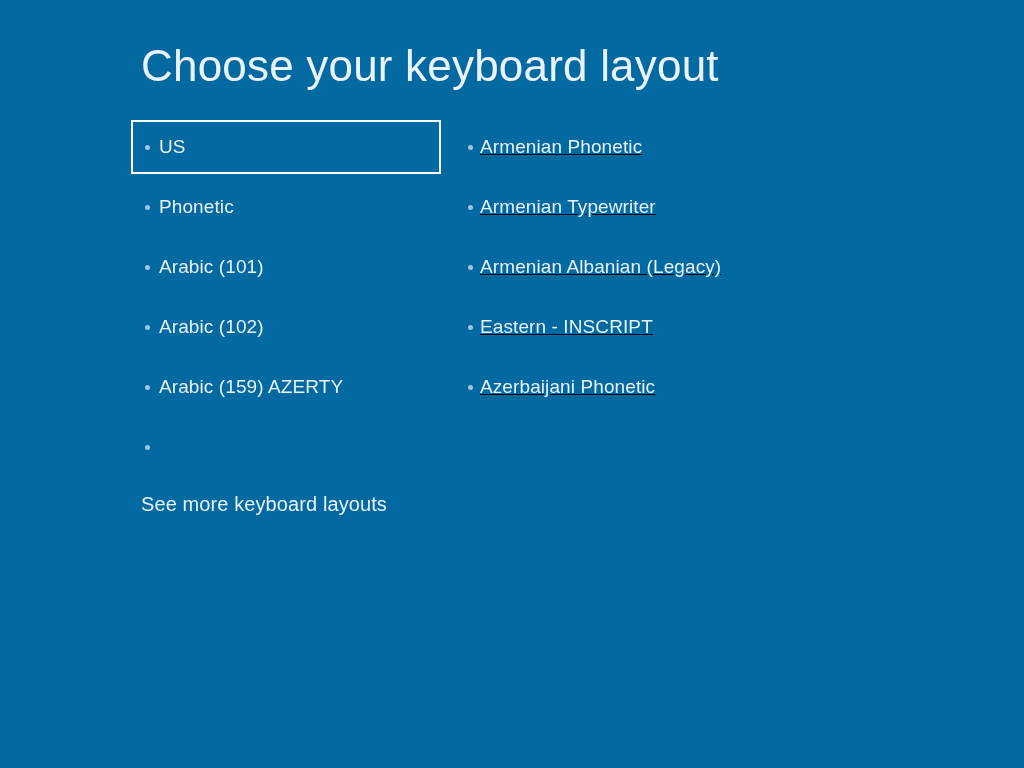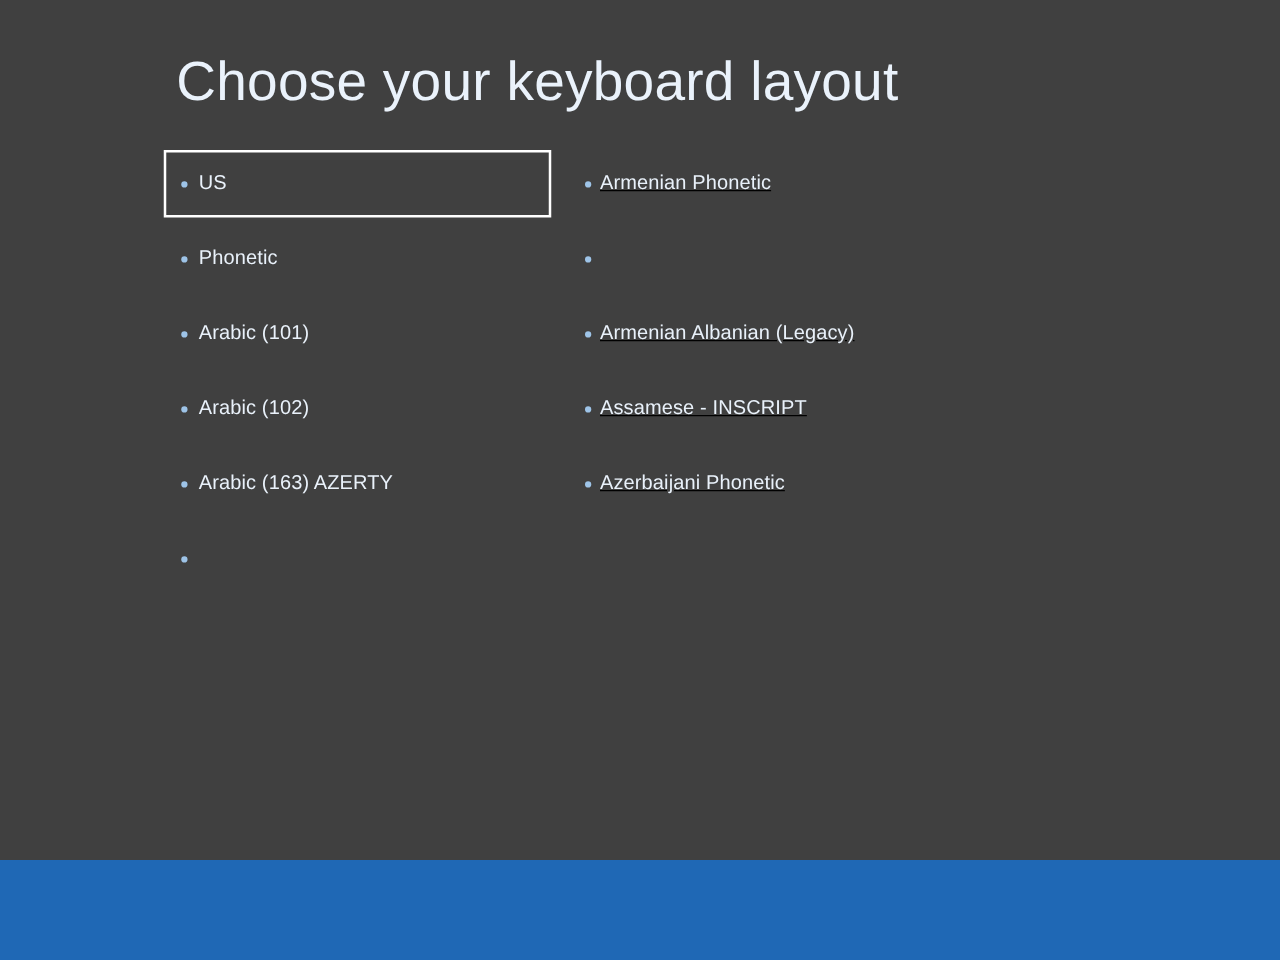--- a/index.html
+++ b/index.html
@@ -12,22 +12,22 @@
     height: 768px;
     overflow: hidden;
     background: #1f68b5;
     font-family: "Liberation Sans", sans-serif;
     -webkit-font-smoothing: antialiased;
   }
 
   .screen {
     position: relative;
     width: 1024px;
-    height: 688px;
-    background: #404040;
+    height: 768px;
+    background: #0369a1;
   }
 
   
   .page-title {
     position: absolute;
     left: 141px;
     top: 38px;
     font-size: 44px;
     font-weight: 300;
     letter-spacing: 0.2px;
@@ -74,21 +74,21 @@
     top: 50%;
     width: 5px;
     height: 5px;
     margin-top: -2px;
     border-radius: 50%;
     background: #9ec4e8;
   }
   .column-right .bullet { left: 14px; }
 
   .item-label {
-    font-size: 16px;
+    font-size: 19px;
     font-weight: 300;
     color: #e9f1fa;
     letter-spacing: 0.1px;
     line-height: 26px;
     white-space: nowrap;
   }
 
   
   .see-more-link {
     position: absolute;
@@ -123,43 +123,45 @@
         <div class="layout-item">
           <span class="bullet"></span>
           <span class="item-label">Arabic (101)</span>
         </div>
         <div class="layout-item">
           <span class="bullet"></span>
           <span class="item-label">Arabic (102)</span>
         </div>
         <div class="layout-item">
           <span class="bullet"></span>
-          <span class="item-label">Arabic (163) AZERTY</span>
+          <span class="item-label">Arabic (159) AZERTY</span>
         </div>
         <div class="layout-item">
           <span class="bullet"></span>
         </div>
       </div>
     <div class="column column-right" id="col-right">
         <div class="layout-item">
           <span class="bullet"></span>
           <span class="item-label">Armenian Phonetic</span>
         </div>
         <div class="layout-item">
           <span class="bullet"></span>
+          <span class="item-label">Armenian Typewriter</span>
         </div>
         <div class="layout-item">
           <span class="bullet"></span>
           <span class="item-label">Armenian Albanian (Legacy)</span>
         </div>
         <div class="layout-item">
           <span class="bullet"></span>
-          <span class="item-label">Assamese - INSCRIPT</span>
+          <span class="item-label">Eastern - INSCRIPT</span>
         </div>
         <div class="layout-item">
           <span class="bullet"></span>
           <span class="item-label">Azerbaijani Phonetic</span>
         </div>
       </div>
   </div>
 
+  <div class="see-more-link">See more keyboard layouts</div>
 
 </div>
 
 </body></html>

